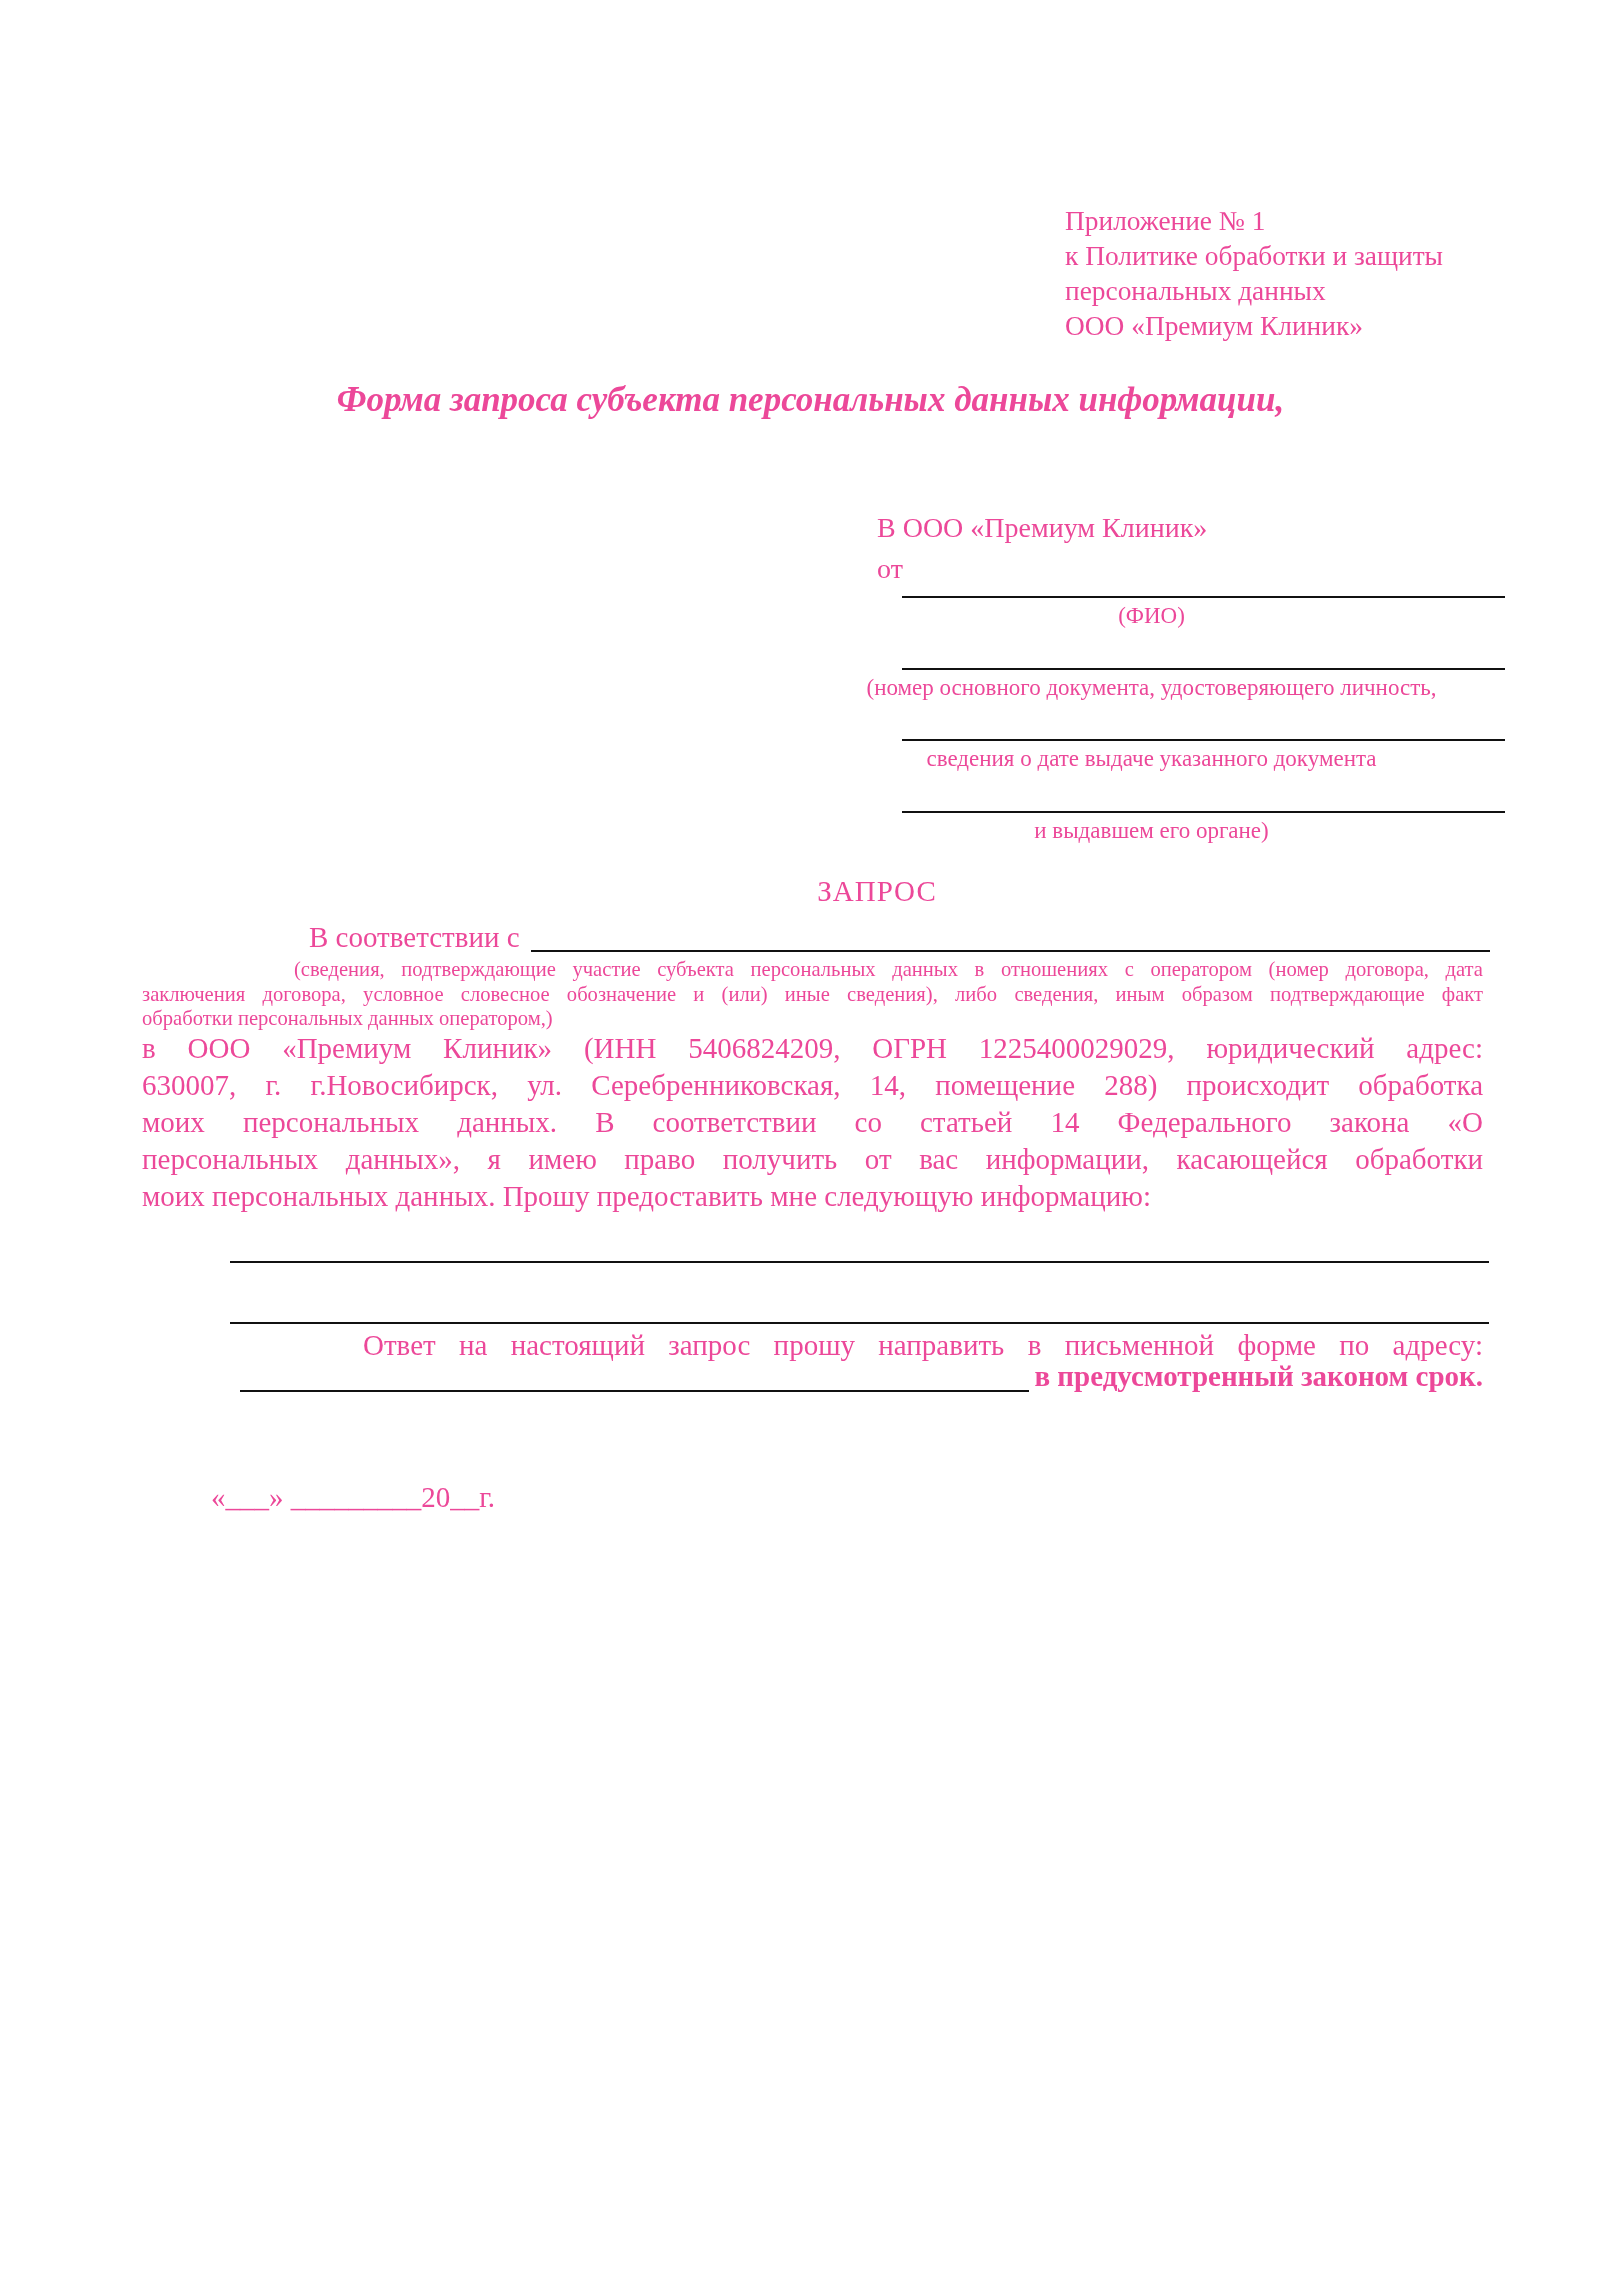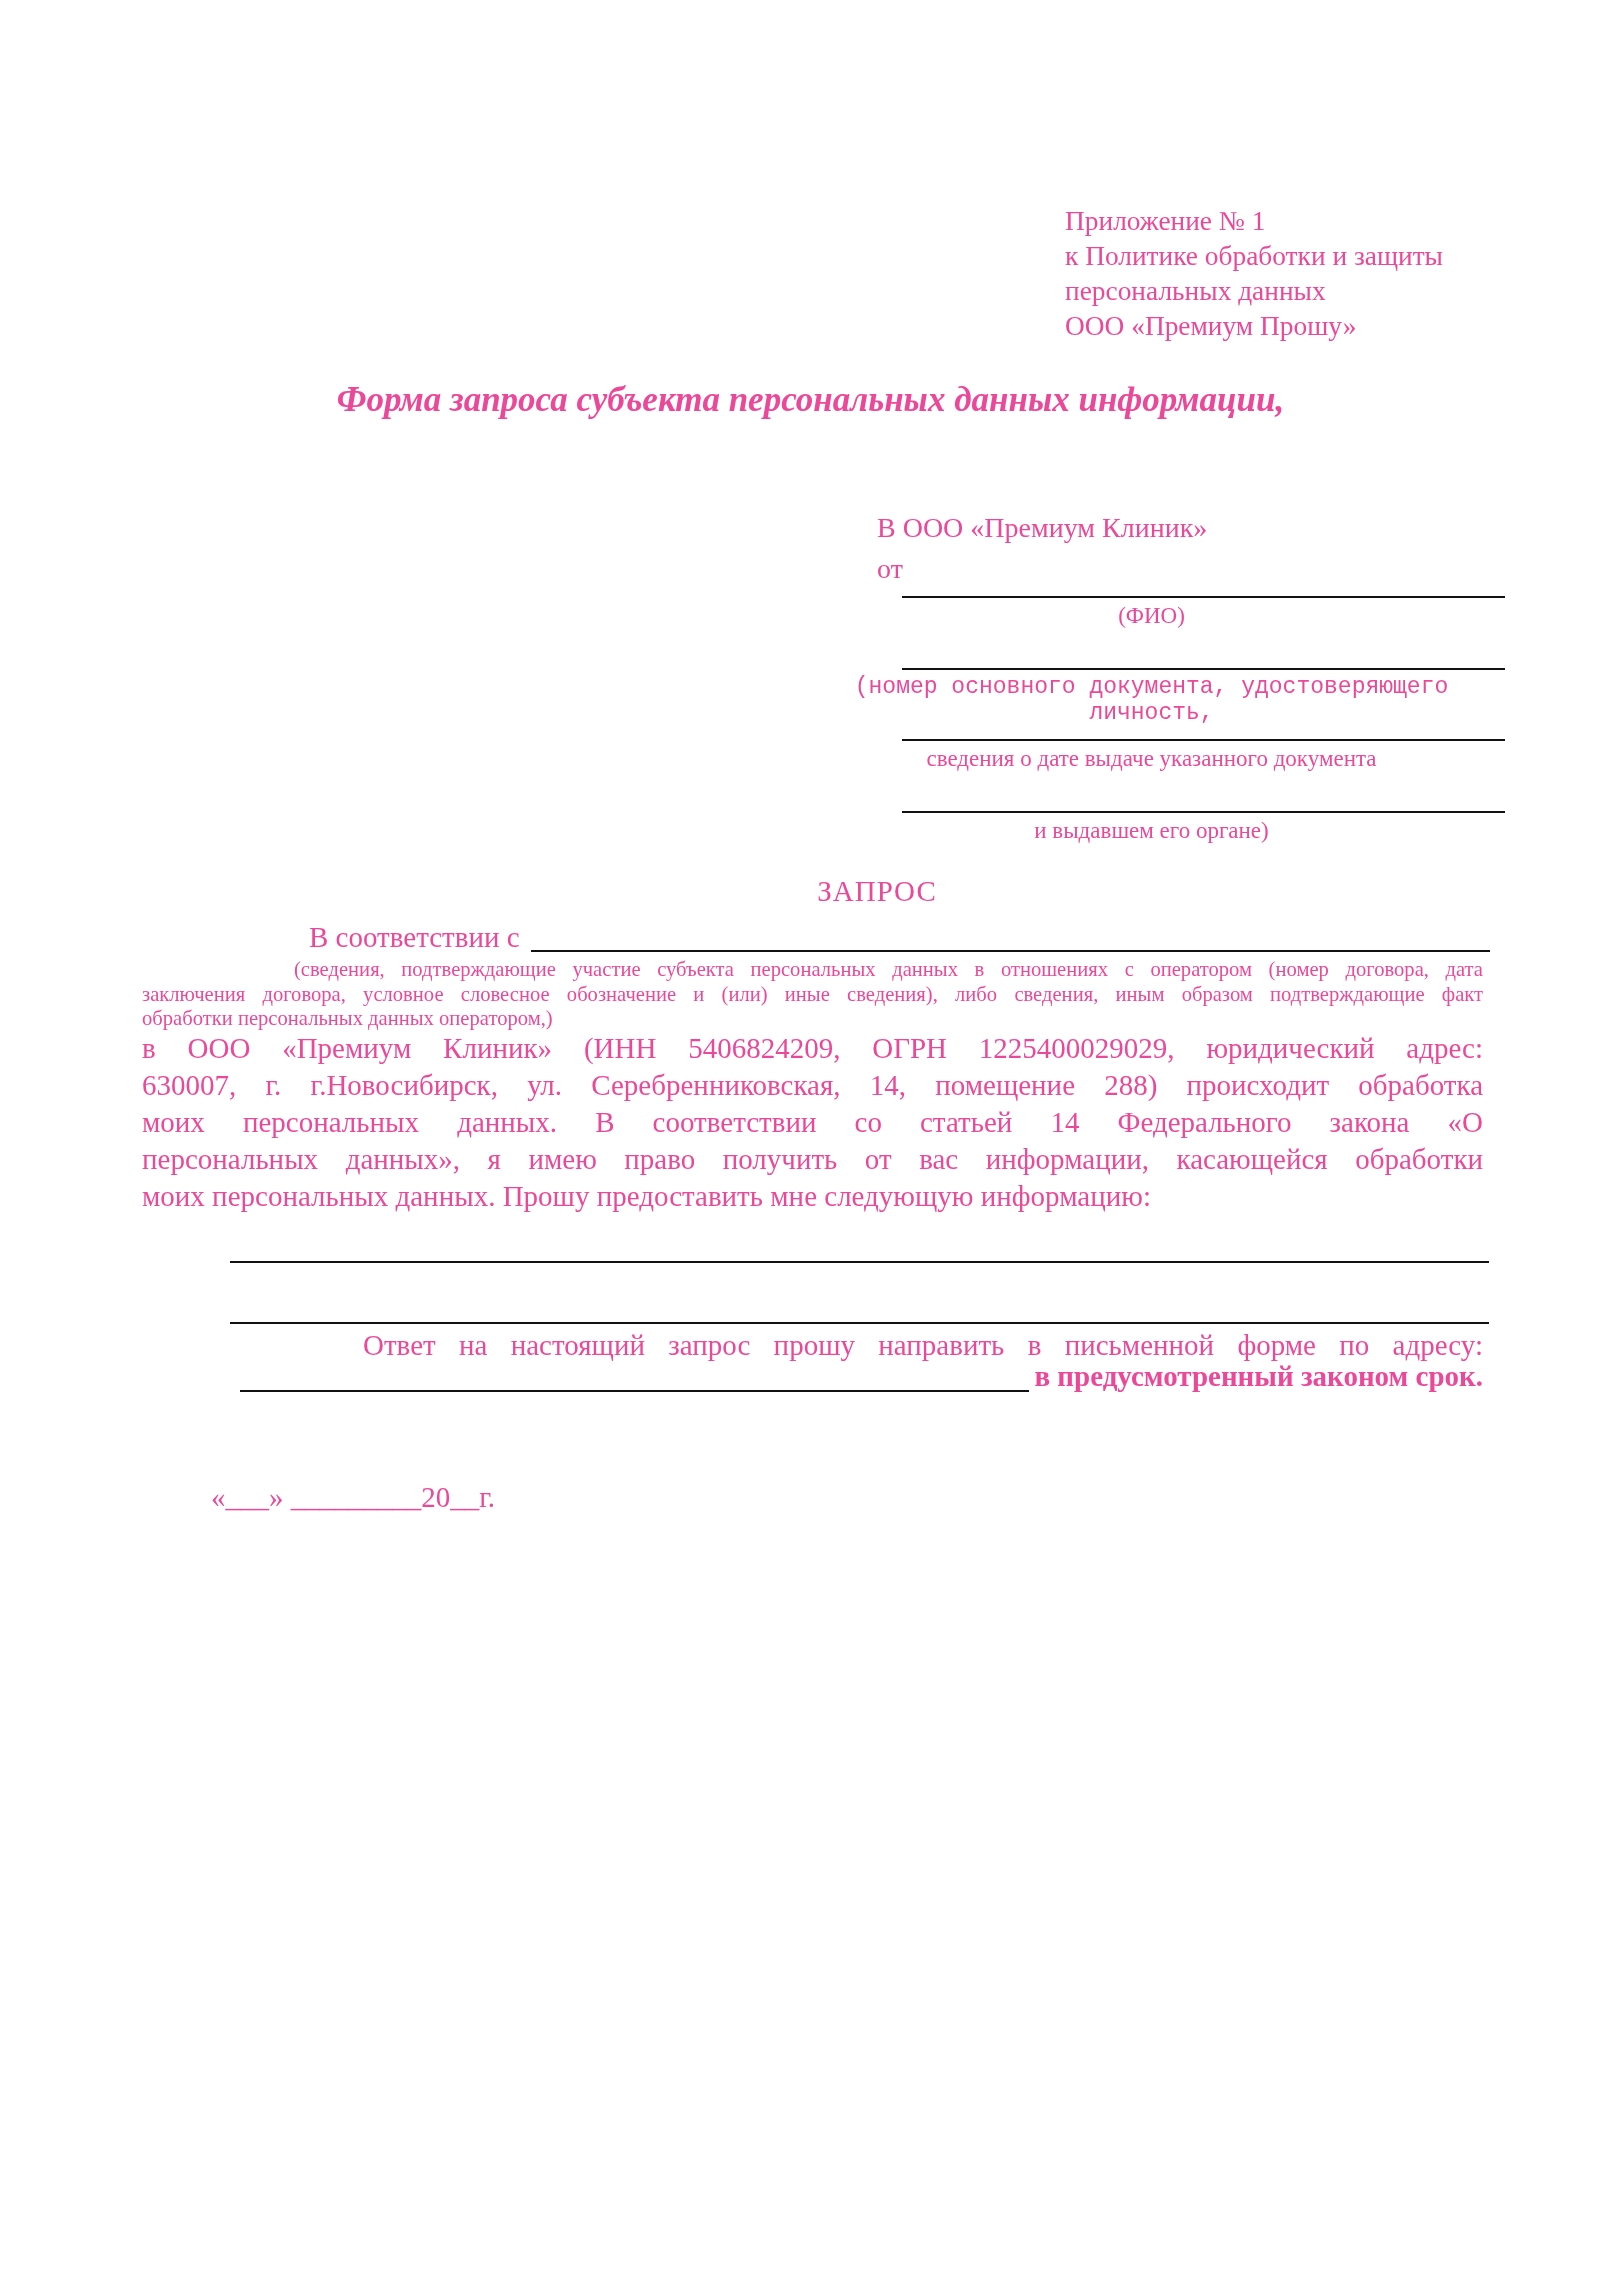--- a/index.html
+++ b/index.html
@@ -161,35 +161,35 @@
 </style>
 </head>
 <body>
 
 <div class="page">
 
   <div class="abs header-block">
     <div>Приложение № 1</div>
     <div>к Политике обработки и защиты</div>
     <div>персональных данных</div>
-    <div>ООО «Премиум Прошу»</div>
+    <div>ООО «Премиум Клиник»</div>
   </div>
 
   <div class="abs doc-title">
     <div>Форма запроса субъекта персональных данных информации,</div>
   </div>
 
   <div class="abs addr-to">В ООО «Премиум Клиник»</div>
   <div class="abs addr-from">от</div>
 
   <div class="abs blank-line" style="top:580px;"></div>
   <div class="abs line-caption" style="top:587px;">(ФИО)</div>
 
   <div class="abs blank-line" style="top:652px;"></div>
-  <div class="abs line-caption" style="top:659px;font-family:Liberation Mono, monospace;">(номер основного документа, удостоверяющего личность,</div>
+  <div class="abs line-caption" style="top:659px;">(номер основного документа, удостоверяющего личность,</div>
 
   <div class="abs blank-line" style="top:723px;"></div>
   <div class="abs line-caption" style="top:730px;">сведения о дате выдаче указанного документа</div>
 
   <div class="abs blank-line" style="top:795px;"></div>
   <div class="abs line-caption" style="top:802px;">и выдавшем его органе)</div>
 
   <div class="abs zapros">ЗАПРОС</div>
 
   <div class="abs intro-row">

